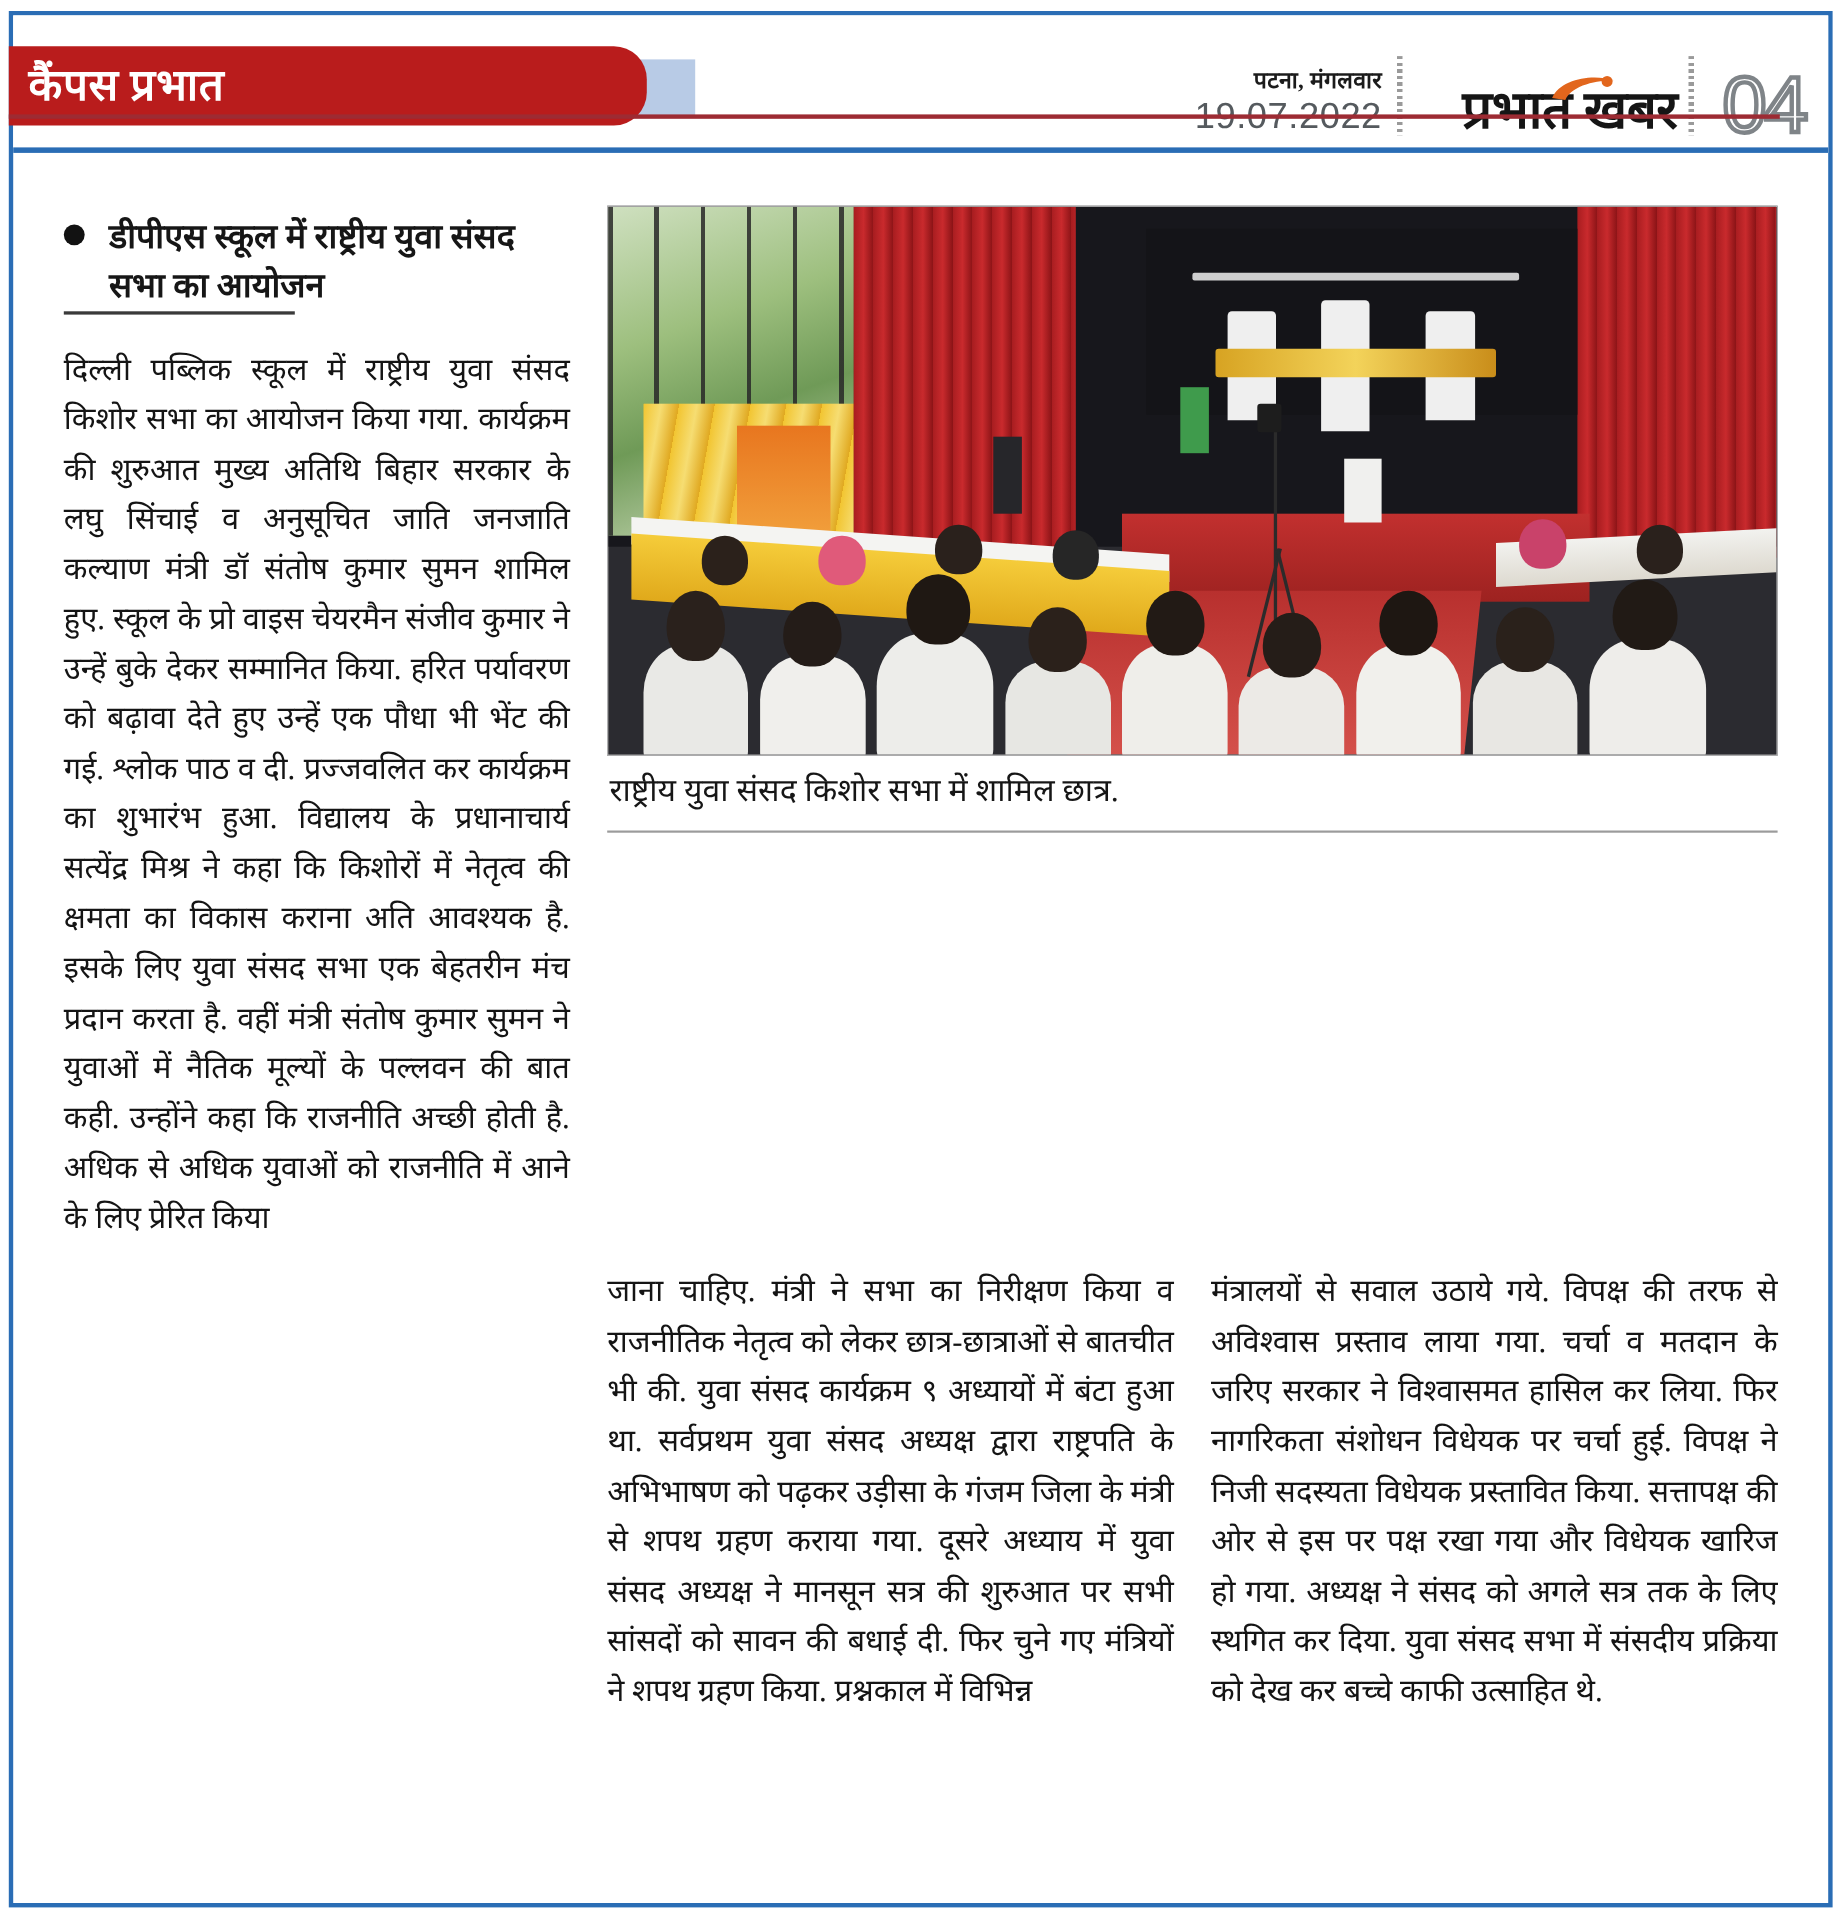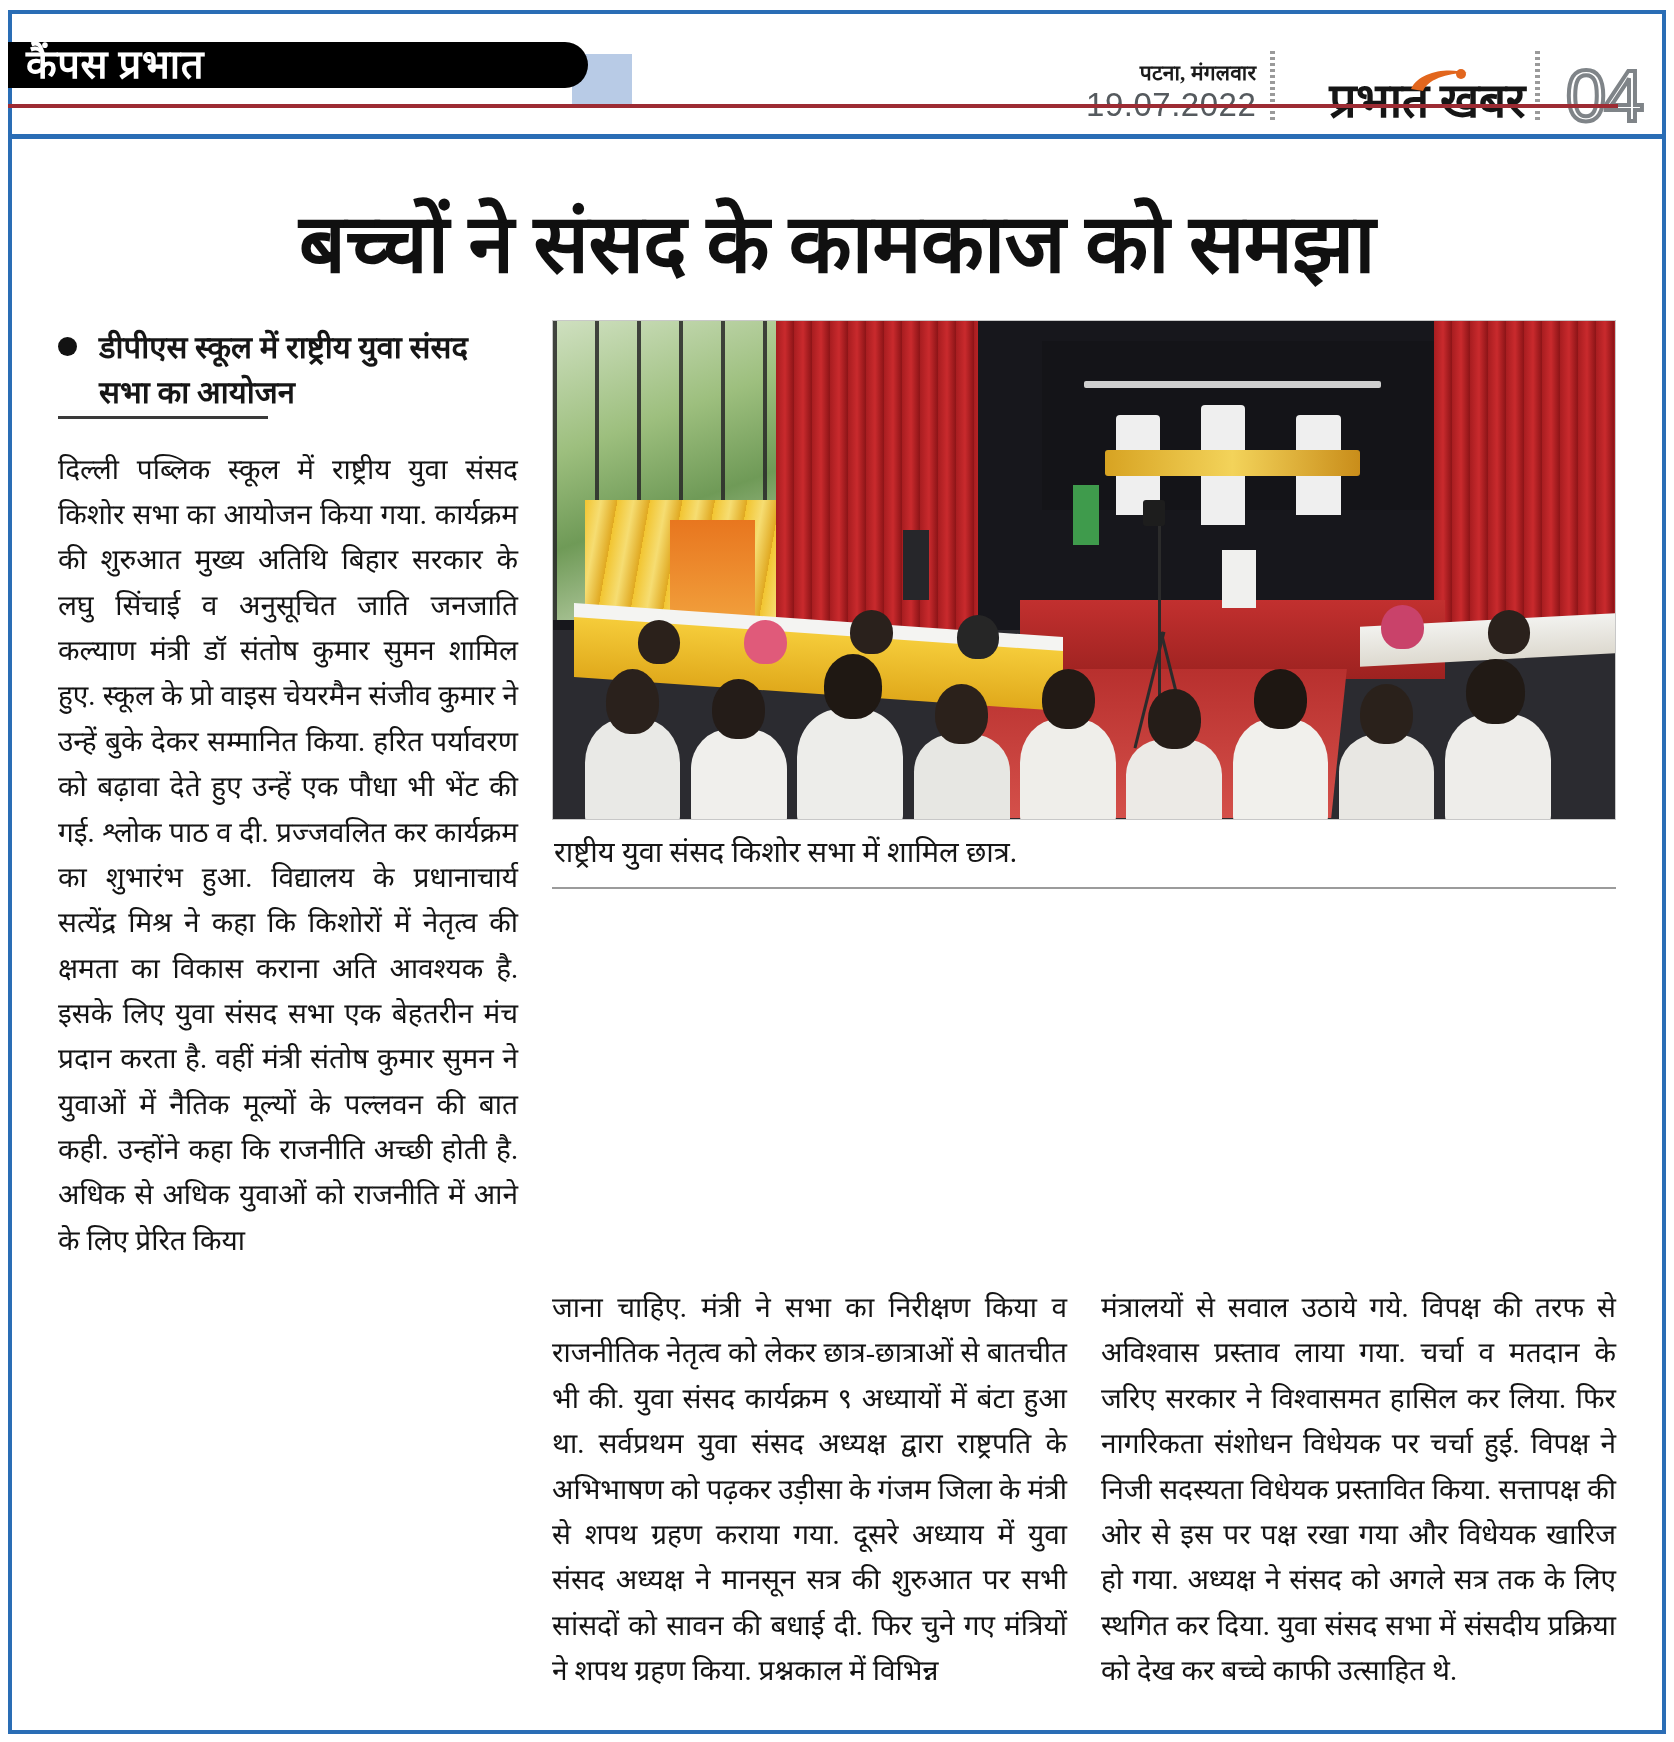--- a/index.html
+++ b/index.html
@@ -27,22 +27,22 @@
   
   .masthead {
     position: relative;
     height: 125px;
     border-bottom: 5px solid #2a6db5;
     background: #fff;
   }
   .section-tab {
     position: absolute;
     left: -4px; top: 28px;
-    width: 580px; height: 46px;
-    background: #000000;
+    width: 580px; height: 72px;
+    background: #b91c1c;
     border-top-right-radius: 30px;
     border-bottom-right-radius: 30px;
     display: flex;
     align-items: center;
     padding-left: 18px;
   }
   .section-tab-shadow {
     position: absolute;
     left: 560px; top: 40px;
     width: 60px; height: 52px;
@@ -296,21 +296,20 @@
       </div>
 
       <div class="vdots"></div>
 
       <div class="pageno">04</div>
     </div>
   </div>
 
   <div class="article">
 
-    <h1 class="headline">बच्चों ने संसद के कामकाज को समझा</h1>
 
     <div class="upper">
 
       <div class="col-left">
         <div class="kicker">
           <div class="bullet"></div>
           <div class="kicker-text">डीपीएस स्कूल में राष्ट्रीय युवा संसद सभा का आयोजन</div>
         </div>
 
         <div class="byline-rule"></div>

